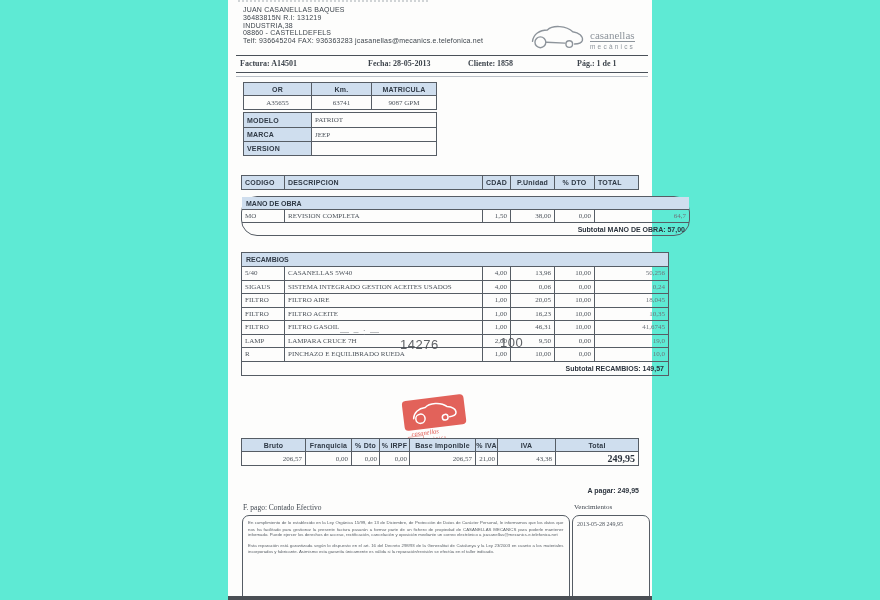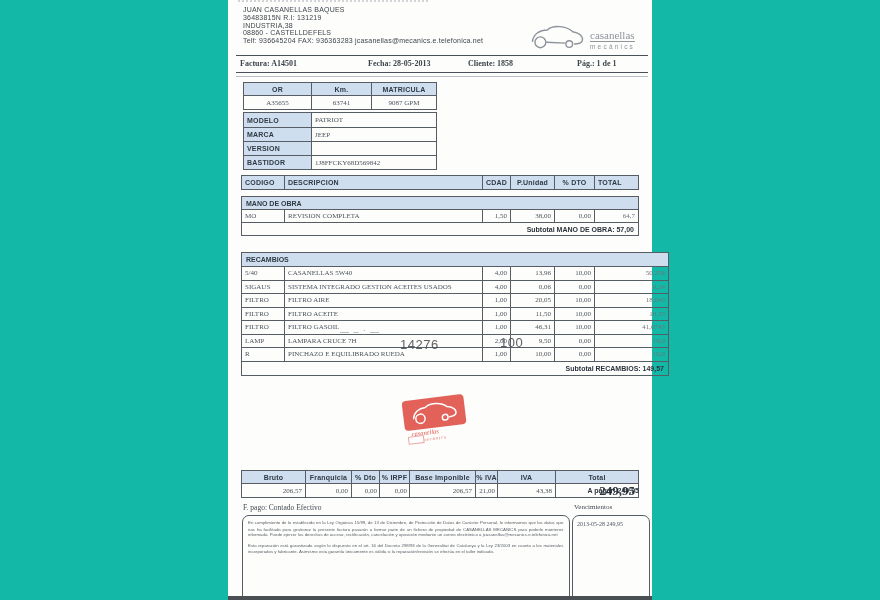--- a/index.html
+++ b/index.html
@@ -1,16 +1,16 @@
 <!DOCTYPE html>
 <html><head>
 <meta charset="utf-8">
 <style>
   html,body{margin:0;padding:0;background:#ffffff;}
-  .stage{position:relative;width:880px;height:600px;overflow:hidden;background:#14b8a6;
+  .stage{position:relative;width:880px;height:600px;overflow:hidden;background:#5eead4;
          font-family:"Liberation Sans",sans-serif;color:#454b52;}
   .doc{position:absolute;left:228px;top:0;width:424px;height:600px;background:#fdfdfc;
        filter:blur(0.2px);}
   .abs{position:absolute;}
 
   
   .company{left:15px;top:6px;font-size:7px;line-height:7.8px;color:#3f464d;letter-spacing:.2px;}
   .company .ln{white-space:nowrap;}
 
   
@@ -155,38 +155,34 @@
         <div class="cell vcell">PATRIOT</div>
       </div>
       <div class="trow cols-veh r14">
         <div class="cell bcell hdrfill">MARCA</div>
         <div class="cell vcell">JEEP</div>
       </div>
       <div class="trow cols-veh r14">
         <div class="cell bcell hdrfill">VERSION</div>
         <div class="cell vcell"></div>
       </div>
-      <div class="trow cols-veh r14">
-        <div class="cell bcell hdrfill">BASTIDOR</div>
-        <div class="cell vcell">1J8FFCKY68D569842</div>
-      </div>
     </div>
 
     <div class="abs tbl" style="left:13px;top:175px;width:398px;">
       <div class="trow cols-items r13 hdrfill">
         <div class="cell bcell">CODIGO</div>
         <div class="cell bcell">DESCRIPCION</div>
         <div class="cell bcell ctr">CDAD</div>
         <div class="cell bcell ctr">P.Unidad</div>
         <div class="cell bcell ctr">% DTO</div>
         <div class="cell bcell">TOTAL</div>
       </div>
     </div>
 
-    <div class="abs tbl" style="left:13px;top:196px;width:398px;">
+    <div class="abs tbl" style="left:13px;top:196px;width:449px;border-radius:16px;">
       <div class="section-title">MANO DE OBRA</div>
       <div class="trow cols-items r13 irow">
         <div class="cell vcell">MO</div>
         <div class="cell vcell">REVISION COMPLETA</div>
         <div class="cell vcell rgt">1,50</div>
         <div class="cell vcell rgt">38,00</div>
         <div class="cell vcell rgt">0,00</div>
         <div class="cell vcell rgt fade">64,7</div>
       </div>
       <div class="subtotal">Subtotal MANO DE OBRA: 57,00</div>
@@ -216,21 +212,21 @@
         <div class="cell vcell">FILTRO AIRE</div>
         <div class="cell vcell rgt">1,00</div>
         <div class="cell vcell rgt">20,05</div>
         <div class="cell vcell rgt">10,00</div>
         <div class="cell vcell rgt fade">18,045</div>
       </div>
       <div class="trow cols-items irow" style="height:13.5px;">
         <div class="cell vcell">FILTRO</div>
         <div class="cell vcell">FILTRO ACEITE</div>
         <div class="cell vcell rgt">1,00</div>
-        <div class="cell vcell rgt">11,50</div>
+        <div class="cell vcell rgt">16,23</div>
         <div class="cell vcell rgt">10,00</div>
         <div class="cell vcell rgt fade">10,35</div>
       </div>
       <div class="trow cols-items irow" style="height:13.5px;">
         <div class="cell vcell">FILTRO</div>
         <div class="cell vcell">FILTRO GASOIL</div>
         <div class="cell vcell rgt">1,00</div>
         <div class="cell vcell rgt">46,31</div>
         <div class="cell vcell rgt">10,00</div>
         <div class="cell vcell rgt fade">41,6745</div>
@@ -267,40 +263,40 @@
           <circle cx="46" cy="24" r="3.8"></circle>
         </svg>
       </div>
       <div class="stamp-text">
         <div>casanellas</div>
         <div class="t2">mecànics</div>
       </div>
       <div class="stamp-chip"></div>
     </div>
 
-    <div class="abs tbl" style="left:13px;top:470px;width:398px;">
+    <div class="abs tbl" style="left:13px;top:438px;width:398px;">
       <div class="trow cols-totals r13 hdrfill" style="border-bottom:1px solid #565d65;">
         <div class="cell bcell ctr">Bruto</div>
         <div class="cell bcell ctr">Franquicia</div>
         <div class="cell bcell ctr" style="padding:0 1px;">% Dto</div>
         <div class="cell bcell ctr" style="padding:0 1px;">% IRPF</div>
         <div class="cell bcell ctr" style="padding:0 1px;">Base Imponible</div>
         <div class="cell bcell ctr" style="padding:0 1px;">% IVA</div>
         <div class="cell bcell ctr">IVA</div>
         <div class="cell bcell ctr">Total</div>
       </div>
       <div class="trow cols-totals r13">
         <div class="cell vcell rgt">206,57</div>
         <div class="cell vcell rgt">0,00</div>
         <div class="cell vcell rgt" style="padding:0 2px;">0,00</div>
         <div class="cell vcell rgt" style="padding:0 2px;">0,00</div>
         <div class="cell vcell rgt">206,57</div>
         <div class="cell vcell rgt" style="padding:0 2px;">21,00</div>
         <div class="cell vcell rgt">43,38</div>
-        <div class="cell vcell rgt" style="font-weight:bold;font-size:13px;color:#2b333d;">249,95</div>
+        <div class="cell vcell rgt" style="font-weight:bold;font-size:10px;color:#2b333d;">249,95</div>
       </div>
     </div>
     <div class="abs apagar" style="left:301px;top:487px;width:110px;">A pagar: 249,95</div>
 
     <div class="abs fpago" style="left:15px;top:503px;">F. pago: Contado Efectivo</div>
 
     <div class="abs legalbox" style="left:14px;top:515px;width:328px;height:95px;">
       <div class="legal-scale">
         <p>En cumplimiento de lo establecido en la Ley Orgánica 15/99, de 13 de Diciembre, de Protección de Datos de Carácter Personal, le informamos que los datos que nos ha facilitado para gestionar la presente factura pasarán a formar parte de un fichero de propiedad de CASANELLAS MECANICS para poderle mantener informado. Puede ejercer los derechos de acceso, rectificación, cancelación y oposición mediante un correo electrónico a jcasanellas@mecanics.e.telefonica.net</p>
         <p>Esta reparación está garantizada según lo dispuesto en el art. 16 del Decreto 298/93 de la Generalitat de Catalunya y la Ley 23/2003 en cuanto a los materiales incorporados y fabricante. Asimismo esta garantía únicamente es válida si la reparación/revisión se efectúa en el taller indicado.</p>

